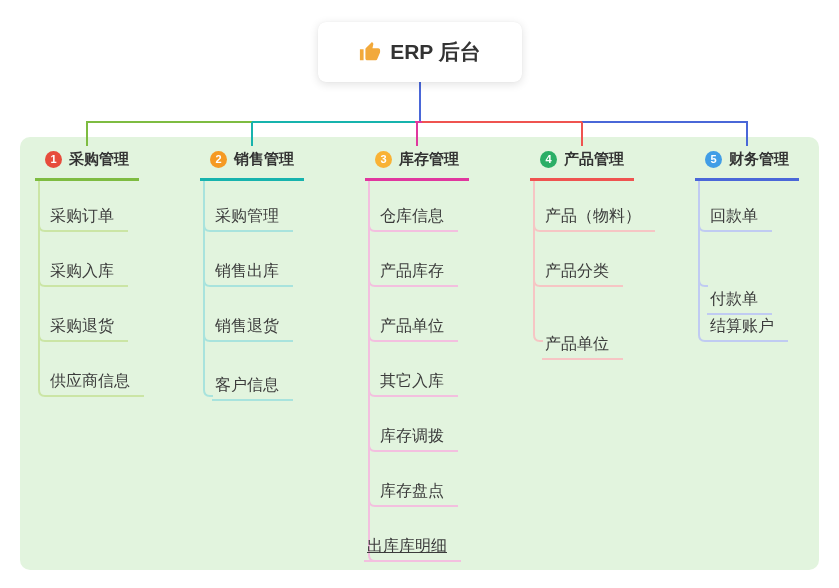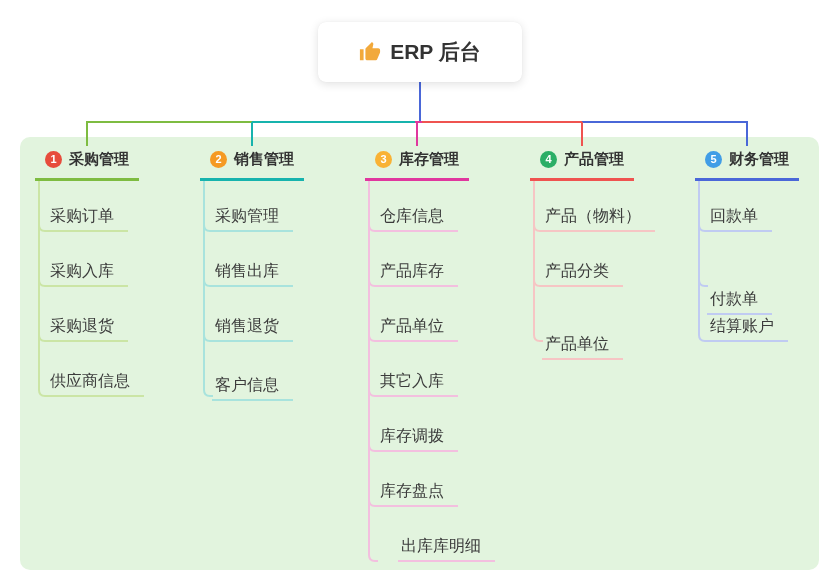--- a/index.html
+++ b/index.html
@@ -110,21 +110,21 @@
     <div class="branch-head" style="left: 365px; border-bottom-color: rgb(224, 55, 158);">
       <span class="badge" style="background: rgb(249, 178, 52);">3</span>
       <span>库存管理</span>
     </div>
     <div class="child" style="left: 377px; top: 207px; border-bottom-color: rgb(243, 191, 223);"><span>仓库信息</span></div>
     <div class="child" style="left: 377px; top: 262px; border-bottom-color: rgb(243, 191, 223);"><span>产品库存</span></div>
     <div class="child" style="left: 377px; top: 317px; border-bottom-color: rgb(243, 191, 223);"><span>产品单位</span></div>
     <div class="child" style="left: 377px; top: 372px; border-bottom-color: rgb(243, 191, 223);"><span>其它入库</span></div>
     <div class="child" style="left: 377px; top: 427px; border-bottom-color: rgb(243, 191, 223);"><span>库存调拨</span></div>
     <div class="child" style="left: 377px; top: 482px; border-bottom-color: rgb(243, 191, 223);"><span>库存盘点</span></div>
-    <div class="child" style="left: 398px; top: 537px; border-bottom-color: rgb(243, 191, 223);"><span>出库库明细</span></div>
+    <div class="child" style="left: 364px; top: 537px; border-bottom-color: rgb(243, 191, 223); text-decoration: underline;"><span>出库库明细</span></div>
     <div class="branch-head" style="left: 530px; border-bottom-color: rgb(239, 83, 80);">
       <span class="badge" style="background: rgb(43, 174, 102);">4</span>
       <span>产品管理</span>
     </div>
     <div class="child" style="left: 542px; top: 207px; border-bottom-color: rgb(246, 197, 196);"><span>产品（物料）</span></div>
     <div class="child" style="left: 542px; top: 262px; border-bottom-color: rgb(246, 197, 196);"><span>产品分类</span></div>
     <div class="child" style="left: 542px; top: 335px; border-bottom-color: rgb(246, 197, 196);"><span>产品单位</span></div>
     <div class="branch-head" style="left: 695px; border-bottom-color: rgb(74, 103, 216);">
       <span class="badge" style="background: rgb(65, 157, 230);">5</span>
       <span>财务管理</span>

